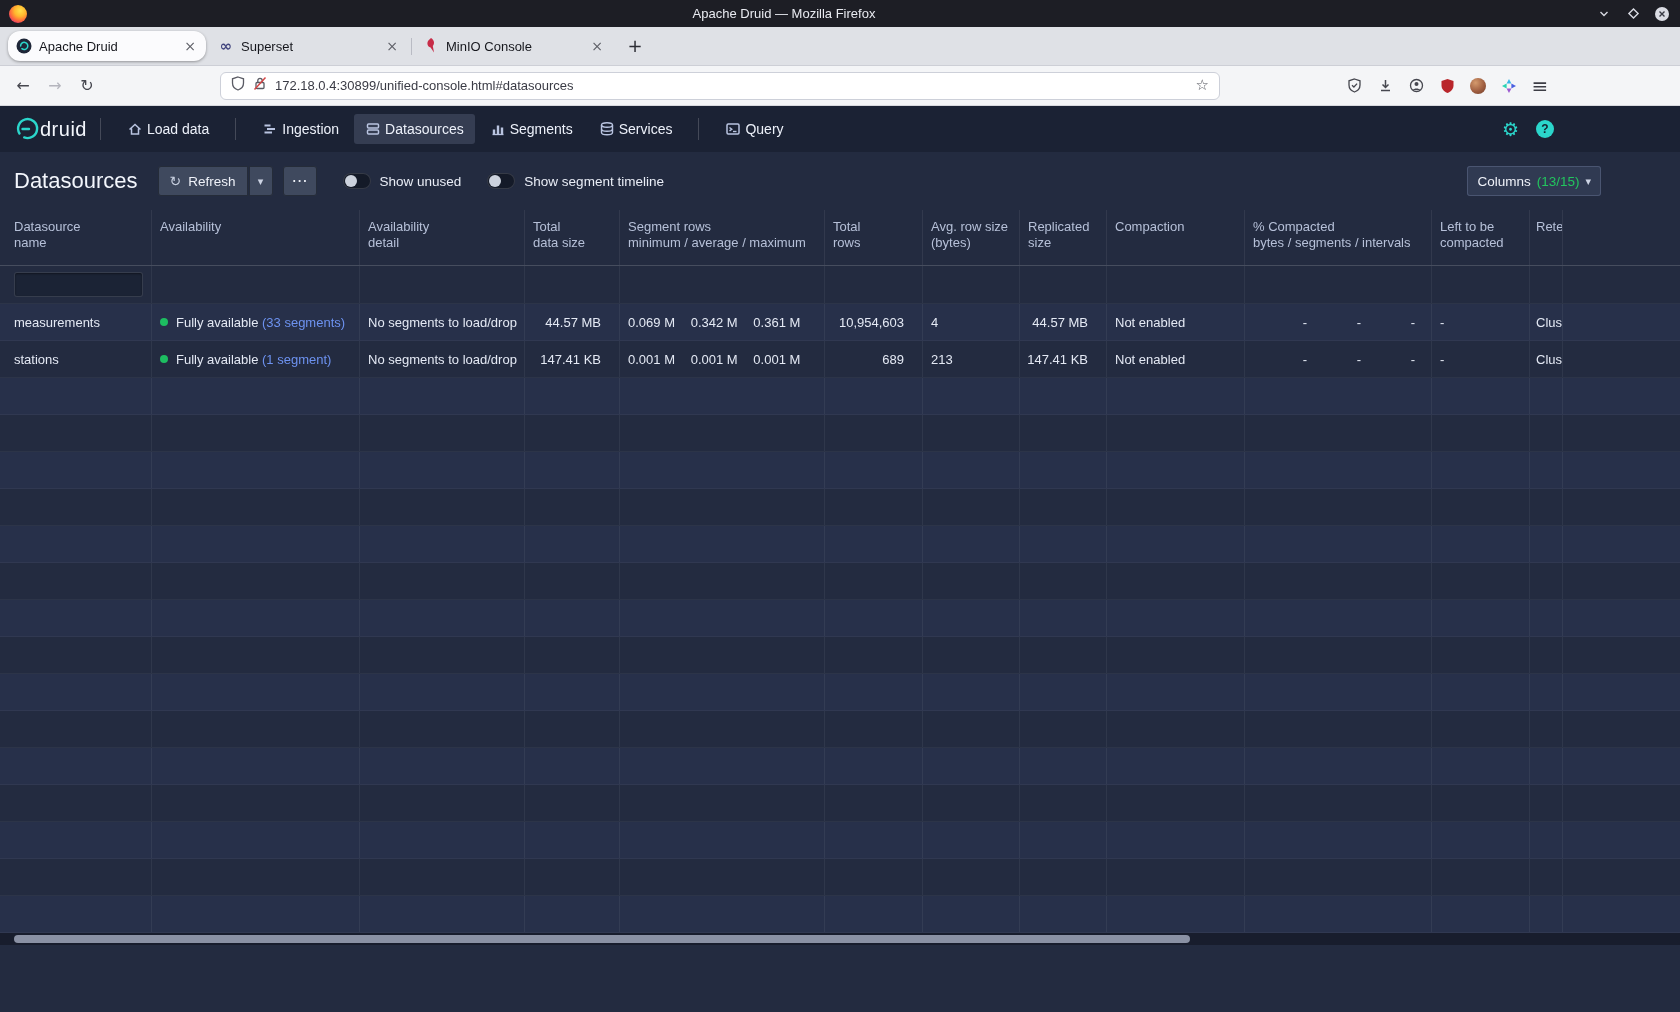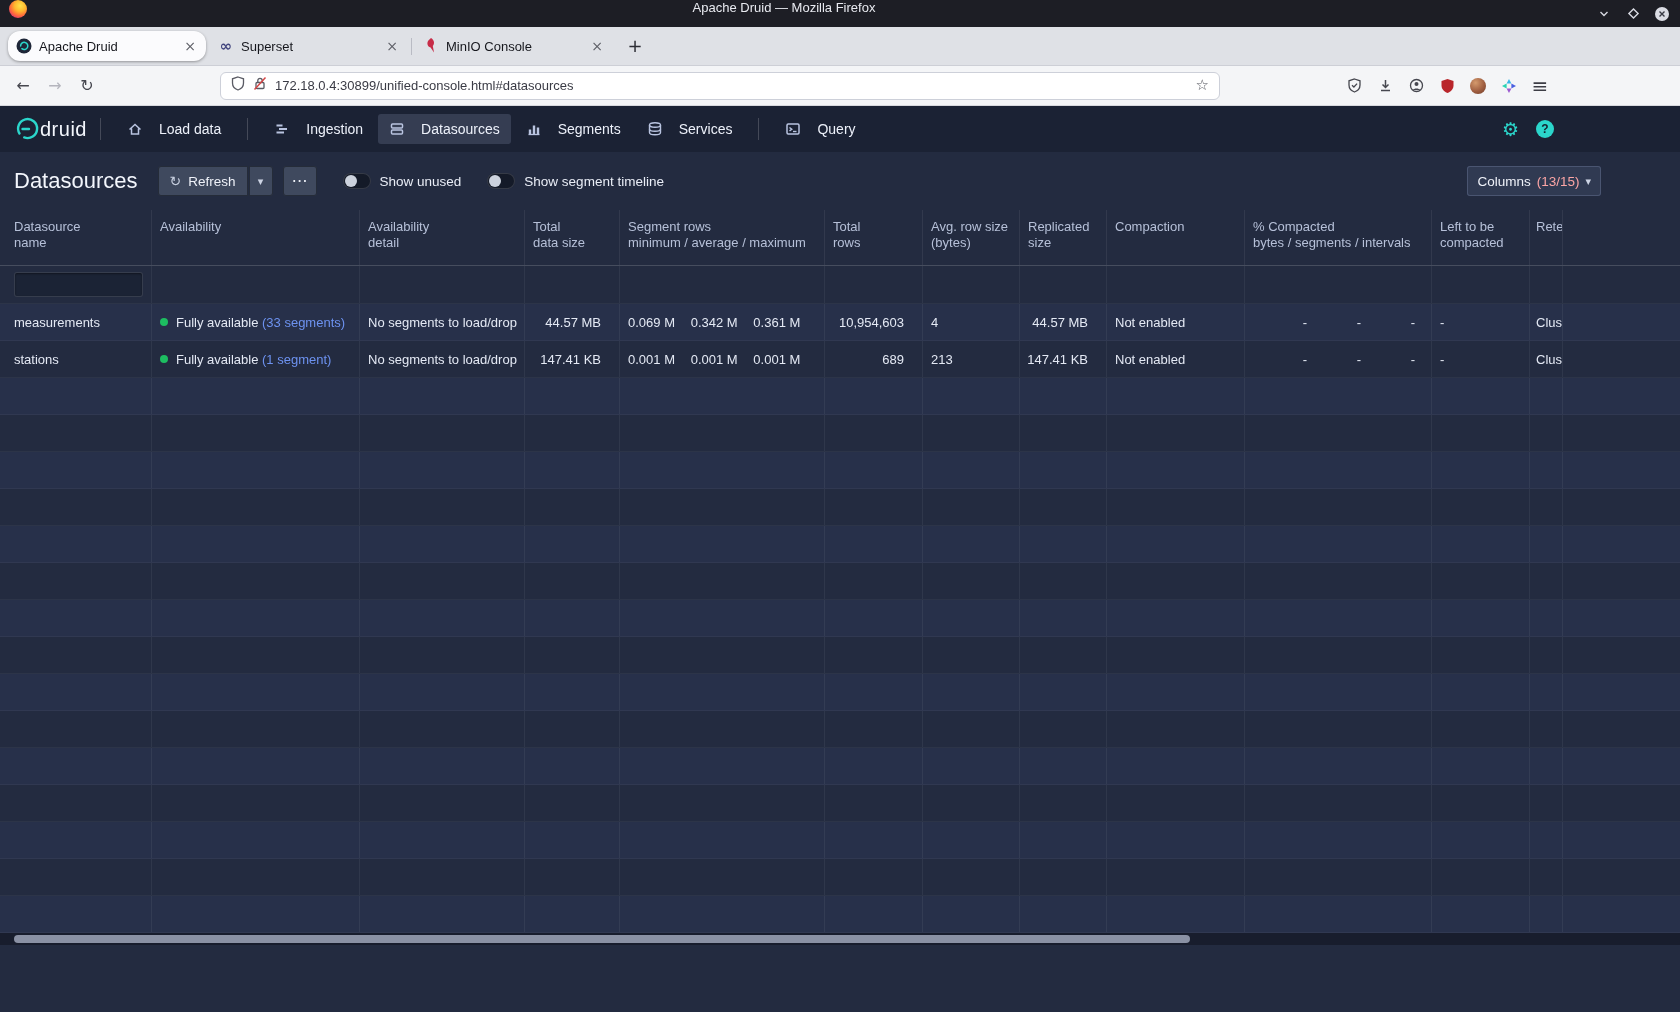--- a/index.html
+++ b/index.html
@@ -2,21 +2,21 @@
 <html style="--accent-cyan: #2bd6cb; --link-blue: #6d92f0; --available-green: #1dbd61; --minio-red: #c72c48; --nav-bg: #1b2234; --page-bg: #232b40; --row-alt: #27304a;"><head>
 <meta charset="utf-8">
 <style>
   *{margin:0;padding:0;box-sizing:border-box}
   html,body{width:1680px;height:1012px;overflow:hidden;background:#000;
     font-family:"Liberation Sans","DejaVu Sans",sans-serif;}
   .glyph{font-family:"DejaVu Sans",sans-serif;line-height:1}
   .screen{position:relative;width:1680px;height:1012px;background:var(--page-bg,#232b40);overflow:hidden}
 
   
-  .titlebar{height:27px;background:#1d1e25;display:flex;position:relative;color:#e8eaf0}
+  .titlebar{height:27px;background:#1d1e25;display:flex;align-items:center;position:relative;color:#e8eaf0}
   .ff-logo{width:18px;height:18px;border-radius:50%;margin-left:9px;flex:0 0 auto;
     background:radial-gradient(circle at 62% 32%, #ffe14a 0%, #ffb72e 34%, #ff7139 58%, #e3336f 82%, #8f1a96 100%);}
   .win-title{position:absolute;left:0;right:112px;text-align:center;font-size:13px;pointer-events:none}
   .win-controls{position:absolute;right:10px;top:0;height:27px;display:flex;align-items:center;gap:13px}
   .win-btn{width:16px;height:16px;display:flex;align-items:center;justify-content:center;cursor:default}
 
   
   .tabbar{height:39px;background:#dfe1e6;display:flex;align-items:center;border-bottom:1px solid #cdcfd6}
   .tab{width:198px;height:30px;margin:0 2px;border-radius:12px;display:flex;align-items:center;padding:0 8px;gap:7px;color:#16171d;font-size:13px}
   .tab:first-child{margin-left:8px}
@@ -38,42 +38,42 @@
   .toolbar-right{display:flex;align-items:center;gap:3px;margin-left:120px}
   .toolbar-right .tool-btn{width:28px;margin-right:0}
   .avatar-dot{width:16px;height:16px;border-radius:50%;background:radial-gradient(circle at 35% 30%, #d49a6d 0%, #a05f41 55%, #6e3c29 100%)}
   .menu-glyph{font-size:20px;color:#3c3d45}
 
   
   .druid-nav{height:46px;background:var(--nav-bg,#1b2234);display:flex;align-items:center;padding:0 14px;color:#eef2fa}
   .logo{display:flex;align-items:center;gap:0}
   .logo-text{font-size:20px;letter-spacing:.5px;color:#f4f7fd}
   .nav-divider{width:1px;height:22px;background:rgba(255,255,255,.18);margin:0 13px}
-  .nav-item{display:flex;align-items:center;gap:16px;padding:7px 11px;border-radius:3px;font-size:14px;color:#edf1fa;margin:0 2px}
+  .nav-item{display:flex;align-items:center;gap:4px;padding:7px 11px;border-radius:3px;font-size:14px;color:#edf1fa;margin:0 2px}
   .nav-item svg{color:#b9c4e0}
   .nav-item.active{background:rgba(145,160,190,.22)}
   .nav-right{margin-left:auto;display:flex;align-items:center;gap:17px;padding-right:112px}
   .gear{font-size:19px;color:var(--accent-cyan,#2bd6cb)}
   .help{width:18px;height:18px;border-radius:50%;background:var(--accent-cyan,#2bd6cb);color:#15202f;font-size:12px;font-weight:bold;display:flex;align-items:center;justify-content:center}
 
   
   .page-header{height:58px;display:flex;align-items:center;padding:0 14px}
   .page-title{font-size:22px;font-weight:400;color:#f3f6fc;margin-right:20px}
   .btn{height:30px;background:#3f495e;box-shadow:inset 0 0 0 1px rgba(17,20,28,.55);border:none;color:#eef1f8;font-size:13.5px;font-family:inherit;display:flex;align-items:center;border-radius:3px;cursor:pointer}
   .btn-group{display:flex;gap:1px}
   .btn-main{border-radius:3px 0 0 3px;padding:0 12px;gap:7px}
   .btn-icon{color:#c6cede;font-size:14px}
   .btn-caret{border-radius:0 3px 3px 0;width:24px;justify-content:center;font-size:11px;color:#cdd4e4}
   .btn-more{width:34px;justify-content:center;margin-left:10px;font-size:16px}
   .toggle-wrap{display:flex;align-items:center;margin-left:26px}
   .switch{width:28px;height:16px;border-radius:8px;background:#141a28;box-shadow:inset 0 0 0 1px rgba(255,255,255,.14);position:relative}
   .knob{width:12px;height:12px;border-radius:50%;background:#ccd2dd;position:absolute;left:2px;top:2px}
   .toggle-label{margin-left:9px;font-size:13.5px;color:#e9edf6}
   .btn-columns{margin-left:auto;margin-right:65px;background:#303a52;box-shadow:inset 0 0 0 1px #4a5571;padding:0 10px;gap:6px}
-  .muted{color:#fca5a5}
+  .muted{color:#22c55e}
   .caret{font-size:11px;color:#cdd4e4}
 
   
   .grid-row{display:grid;grid-template-columns:152px 208px 165px 95px 205px 98px 97px 87px 138px 187px 98px 33px minmax(0,1fr)}
   .thead{height:56px;border-bottom:1px solid rgba(255,255,255,.16)}
   .th{padding:9px 8px 0 8px;font-size:13px;line-height:16px;color:#b6c0d8;white-space:pre-line;overflow:hidden;border-right:1px solid rgba(255,255,255,.07)}
   .th.col-name{padding-left:14px}
   .th.col-retention{white-space:nowrap;padding:9px 6px 0 6px}
   .th.spacer,.td.spacer{border-right:none}
   .trow{height:37px;border-bottom:1px solid rgba(255,255,255,.045)}

